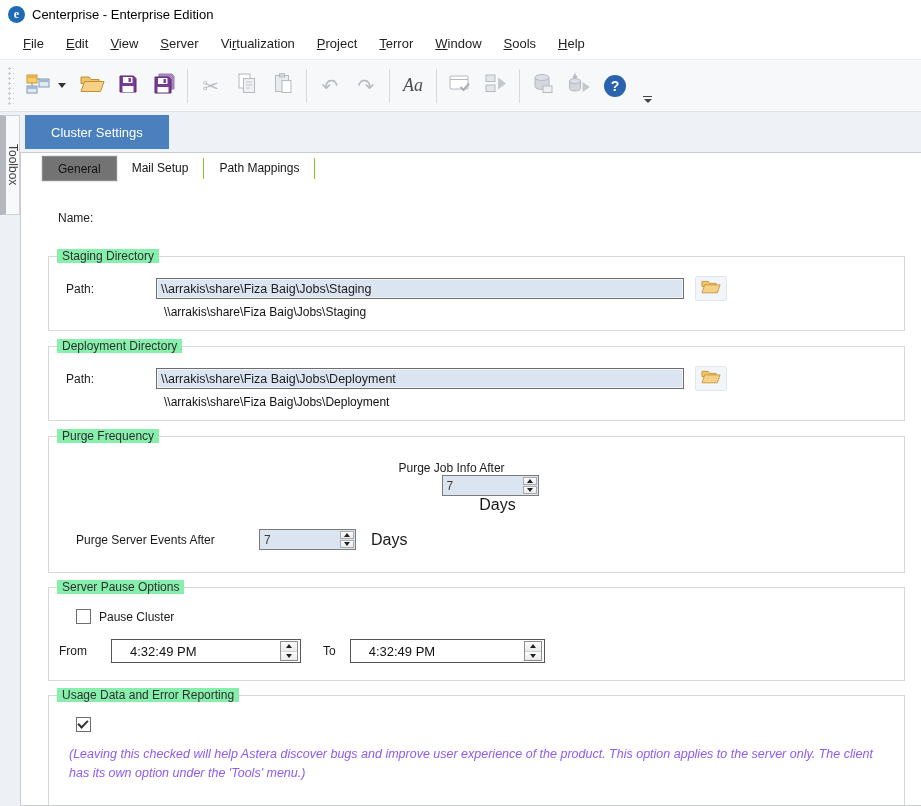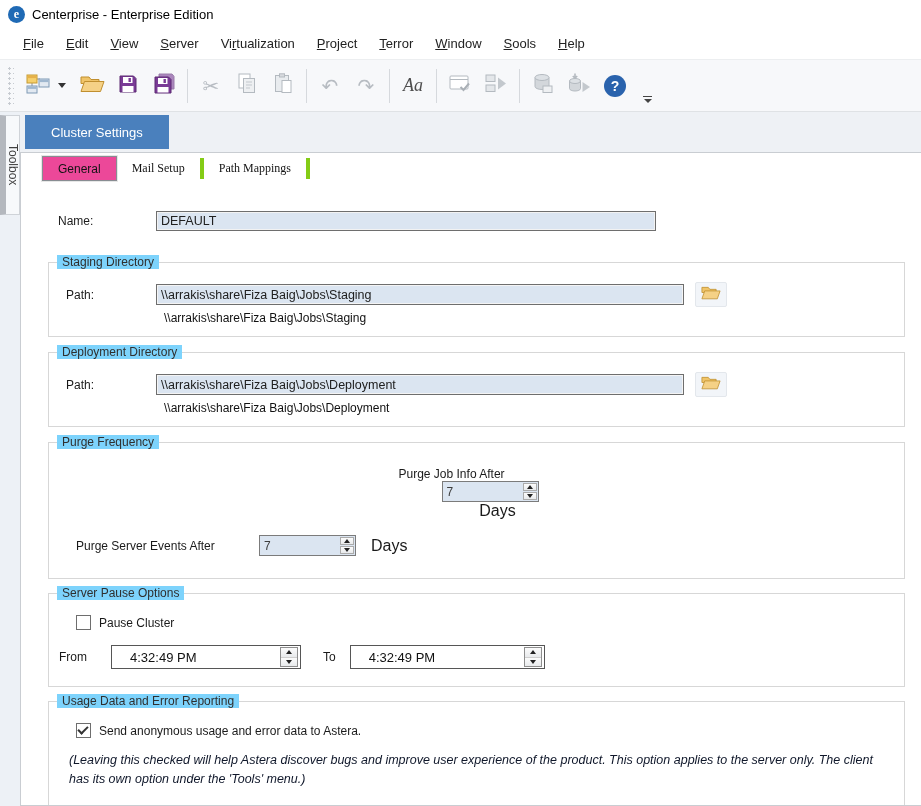--- a/index.html
+++ b/index.html
@@ -55,31 +55,31 @@
   .doc-tab-row { height:40px; display:flex; align-items:center; padding-left:5px; }
   .doc-tab { height:34px; background:#4a80bd; color:#fff; font-size:13px;
     display:flex; align-items:center; padding:0 26px; }
 
   .tab-page { flex:1; background:#fff; border:1px solid #c9cdd2; border-right:none;
     overflow:hidden; }
 
   
   .tab-strip { display:flex; margin:3px 0 0 21px; height:25px; align-items:stretch; }
   .tab { font-size:12px; color:#141414; padding:5px 15px 0; cursor:default; }
-  .tab.active { border:1px solid #888d92; background:#ec4899; outline:1px solid #e7e7e7; }
-  .tab.plain { border-right:4px solid #84cc16; margin:2px 0; padding-top:3px;font-family:Liberation Serif, serif; }
+  .tab.active { border:1px solid #888d92; background:#737373; outline:1px solid #e7e7e7; }
+  .tab.plain { border-right:1px solid #84cc16; margin:2px 0; padding-top:3px; }
 
   
   .name-row { margin:30px 0 0 37px; display:flex; align-items:center; }
   .name-row label { width:98px; font-size:12px; color:#1c1c1c; }
   .text-input { width:500px; height:20px; background:#dbe5f1; border:1px solid #6e6e6e;
     font-size:12.5px; color:#202020; padding:0 4px; outline:1px solid #f2f2f2; outline-offset:-2px; }
 
   .group { margin:0 16px 0 27px; border:1px solid #d7d7d7; position:relative; }
-  .group-title { position:absolute; top:-8px; left:8px; background:#7dd3fc;
+  .group-title { position:absolute; top:-8px; left:8px; background:#86efac;
     padding:0 5px; font-size:12px; color:#2f2f2f; }
 
   .g-staging { margin-top:31px; padding:19px 0 11px; }
   .g-deploy  { margin-top:15px; padding:19px 0 11px; }
   .path-row { display:flex; align-items:center; padding-left:17px; }
   .path-row label { width:90px; font-size:12px; }
   .path-input { width:528px; height:21px; background:#dbe5f1; border:1px solid #6e6e6e;
     font-size:12.5px; padding:0 4px; color:#202020; outline:1px solid #f4f4f4; outline-offset:-2px; }
   .folder-btn { width:32px; height:25px; margin-left:11px; border:1px solid #e3e7ec;
     background:#f2f5f9; display:flex; align-items:center; justify-content:center; border-radius:2px; }
@@ -118,21 +118,21 @@
   .timepick.second { width:195px; }
   .timepick input { flex:1; min-width:0; border:none; font-size:13px; color:#111;
     padding-left:18px; background:transparent; }
   .tp-spin { width:18px; height:20px; margin-right:2px; border:1px solid #8e8e8e;
     display:flex; flex-direction:column; }
   .tp-spin .spin-btn { border:none; border-bottom:1px solid #cfcfcf; }
   .tp-spin .spin-btn:last-child { border-bottom:none; }
 
   .g-usage { margin-top:14px; padding:2px 0 24px; }
   .note { margin:13px 26px 0 20px; font-size:12.5px; font-style:italic;
-    color:#0f172a; line-height:1.55; }
+    color:#8b5cf6; line-height:1.55; }
 </style>
 </head>
 <body>
 
 <div class="titlebar">
   <div class="app-icon">e</div>
   <div class="title-text">Centerprise - Enterprise Edition</div>
 </div>
 
 <div class="menubar">
@@ -312,21 +312,20 @@
     <div class="tab-page">
 
       <div class="tab-strip">
         <div class="tab active">General</div>
         <div class="tab plain">Mail Setup</div>
         <div class="tab plain">Path Mappings</div>
       </div>
 
       <div class="name-row">
         <label>Name:</label>
-        <input class="text-input" type="text" value="DEFAULT" style="">
       </div>
 
       <div class="group g-staging">
         <span class="group-title">Staging Directory</span>
         <div class="path-row">
           <label>Path:</label>
           <input class="path-input" type="text" value="\\arrakis\share\Fiza Baig\Jobs\Staging" style="">
           <div class="folder-btn">
             <span>
               <svg width="20" height="15" viewBox="0 0 25 19">
@@ -426,21 +425,20 @@
             </div>
           </div>
         </div>
       </div>
 
       <div class="group g-usage">
         <span class="group-title">Usage Data and Error Reporting</span>
 
         <div class="chk-row">
           <div class="checkbox checked"></div>
-          <span class="chk-label">Send anonymous usage and error data to Astera.</span>
         </div>
 
         <div class="note">(Leaving this checked will help Astera discover bugs and improve user experience of the product.  This option applies to the server only.  The client has its own option under the 'Tools' menu.)</div>
       </div>
 
     </div>
   </div>
 </div>
 
 </body></html>

